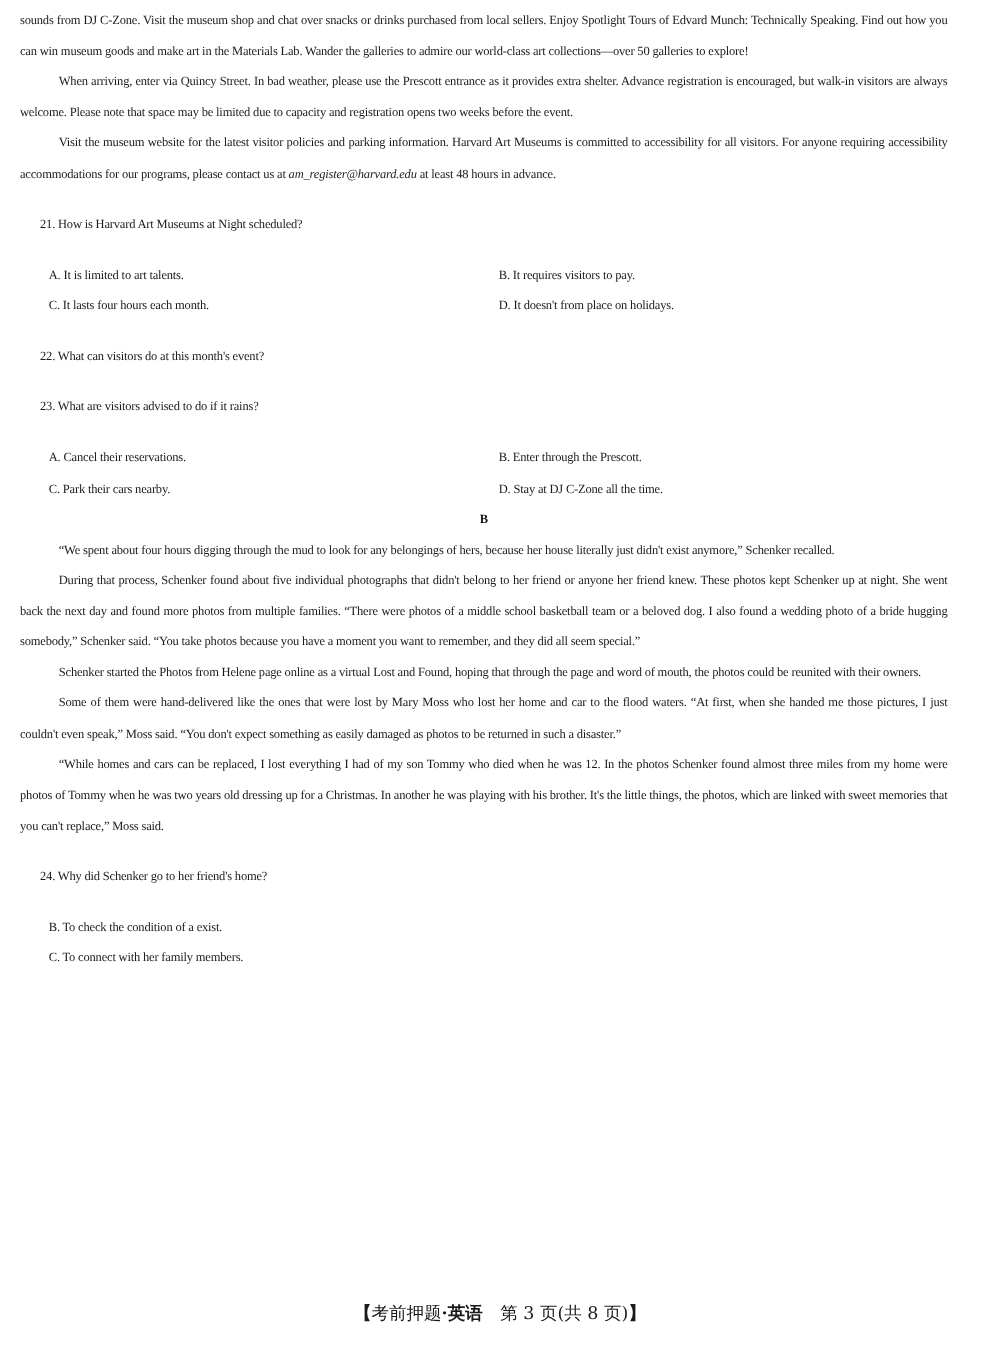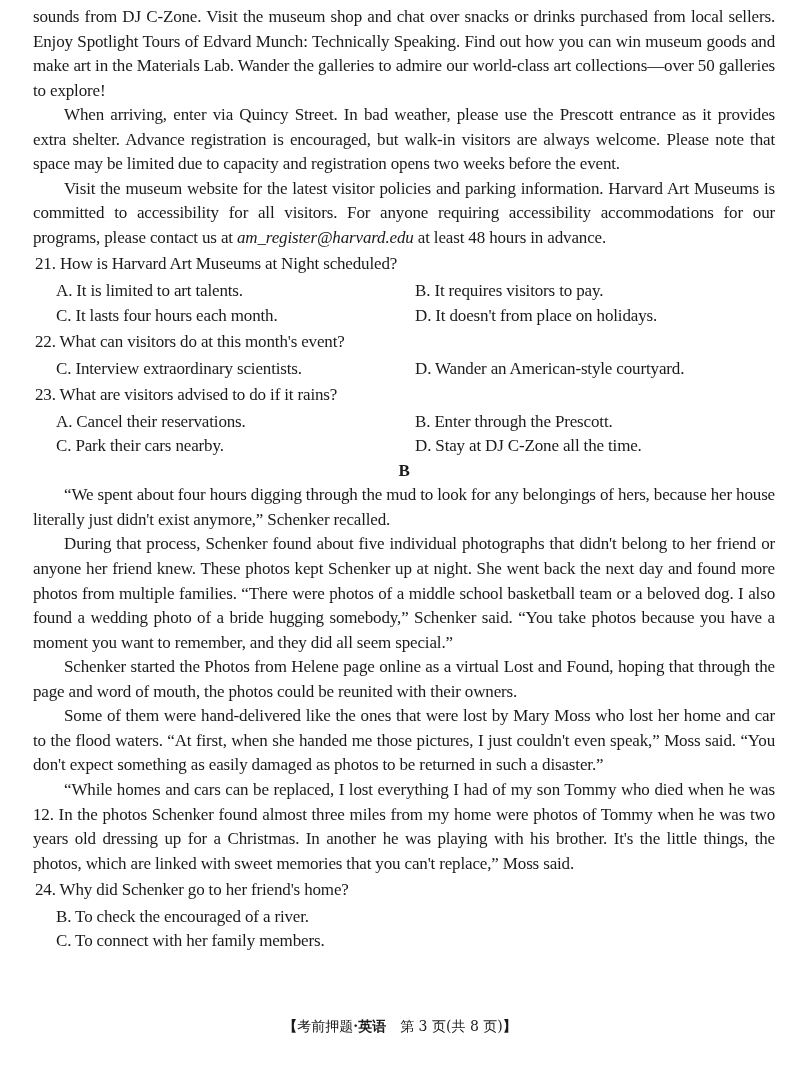--- a/index.html
+++ b/index.html
@@ -2,33 +2,33 @@
 <html><head>
 <meta charset="utf-8">
 <style>
   html, body { margin: 0; padding: 0; background: #ffffff; }
   body {
     width: 800px; height: 1076px; position: relative; overflow: hidden;
     font-family: "Liberation Serif", "DejaVu Serif", serif;
     color: #1a1a1a;
   }
   .page {
-    position: absolute; left: 33px; top: 5px; width: 742px;
-    font-size: 17px; line-height: 24.55px;
+    position: absolute; left: 16px; top: 5px; width: 742px;
+    font-size: 10px; line-height: 24.55px;
     letter-spacing: -0.15px;
   }
   .p { text-align: justify; text-align-last: left; margin: 0; }
   .p.indent { text-indent: 31px; }
-  .q { margin: 2px; }
-  .opts { display: flex; margin: 0; padding-left: 23px; }
+  .q { margin: 16px; }
+  .opts { display: flex; margin: 0; padding-left: 23px; justify-content: space-between; }
   .opts .opt { width: 359px; white-space: nowrap; }
   .sec { text-align: center; font-weight: bold; margin: 0; }
   .email { font-style: italic; }
   .footer {
-    position: absolute; left: 0; width: 800px; top: 1018px;
+    position: absolute; left: 0; width: 800px; top: 1042px;
     text-align: center; font-size: 14px; font-family: "DejaVu Serif", serif;
   }
   .footer .b { font-weight: bold; }
 </style>
 </head>
 <body>
 
 <div class="page">
   <p class="p">sounds from DJ C-Zone. Visit the museum shop and chat over snacks or drinks purchased from local sellers. Enjoy Spotlight Tours of Edvard Munch: Technically Speaking. Find out how you can win museum goods and make art in the Materials Lab. Wander the galleries to admire our world-class art collections—over 50 galleries to explore!</p>
   <p class="p indent">When arriving, enter via Quincy Street. In bad weather, please use the Prescott entrance as it provides extra shelter. Advance registration is encouraged, but walk-in visitors are always welcome. Please note that space may be limited due to capacity and registration opens two weeks before the event.</p>
@@ -40,24 +40,20 @@
         <span class="opt">A. It is limited to art talents.</span>
         <span class="opt">B. It requires visitors to pay.</span>
       </div>
     <div class="opts">
         <span class="opt">C. It lasts four hours each month.</span>
         <span class="opt">D. It doesn't from place on holidays.</span>
       </div>
   </div>
   <div>
     <p class="q">22. What can visitors do at this month's event?</p>
-    <div class="opts">
-        <span class="opt">C. Interview extraordinary scientists.</span>
-        <span class="opt">D. Wander an American-style courtyard.</span>
-      </div>
   </div>
   <div>
     <p class="q">23. What are visitors advised to do if it rains?</p>
     <div class="opts">
         <span class="opt">A. Cancel their reservations.</span>
         <span class="opt">B. Enter through the Prescott.</span>
       </div>
     <div class="opts">
         <span class="opt">C. Park their cars nearby.</span>
         <span class="opt">D. Stay at DJ C-Zone all the time.</span>
@@ -67,21 +63,21 @@
   <p class="sec">B</p>
   <p class="p indent">“We spent about four hours digging through the mud to look for any belongings of hers, because her house literally just didn't exist anymore,” Schenker recalled.</p>
   <p class="p indent">During that process, Schenker found about five individual photographs that didn't belong to her friend or anyone her friend knew. These photos kept Schenker up at night. She went back the next day and found more photos from multiple families. “There were photos of a middle school basketball team or a beloved dog. I also found a wedding photo of a bride hugging somebody,” Schenker said. “You take photos because you have a moment you want to remember, and they did all seem special.”</p>
   <p class="p indent">Schenker started the Photos from Helene page online as a virtual Lost and Found, hoping that through the page and word of mouth, the photos could be reunited with their owners.</p>
   <p class="p indent">Some of them were hand-delivered like the ones that were lost by Mary Moss who lost her home and car to the flood waters. “At first, when she handed me those pictures, I just couldn't even speak,” Moss said. “You don't expect something as easily damaged as photos to be returned in such a disaster.”</p>
   <p class="p indent">“While homes and cars can be replaced, I lost everything I had of my son Tommy who died when he was 12. In the photos Schenker found almost three miles from my home were photos of Tommy when he was two years old dressing up for a Christmas. In another he was playing with his brother. It's the little things, the photos, which are linked with sweet memories that you can't replace,” Moss said.</p>
 
   <div>
     <p class="q">24. Why did Schenker go to her friend's home?</p>
     <div class="opts">
-        <span class="opt">B. To check the encouraged of a river.</span>
+        <span class="opt">B. To check the condition of a exist.</span>
       </div>
     <div class="opts">
         <span class="opt">C. To connect with her family members.</span>
       </div>
   </div>
 </div>
 
 <div class="footer">
   <span class="b">【</span><span>考前押题</span><span class="b">·</span><span class="b">英语</span><span>　第 3 页(共 8 页)</span><span class="b">】</span>
 </div>

